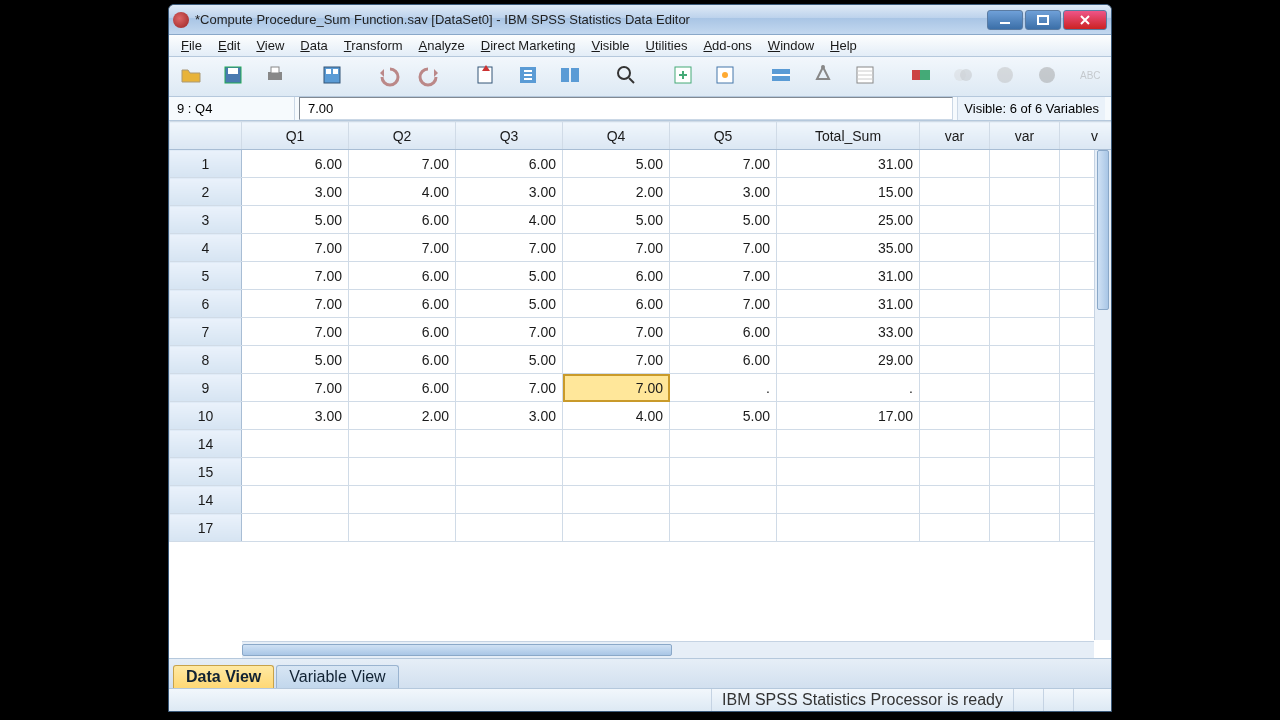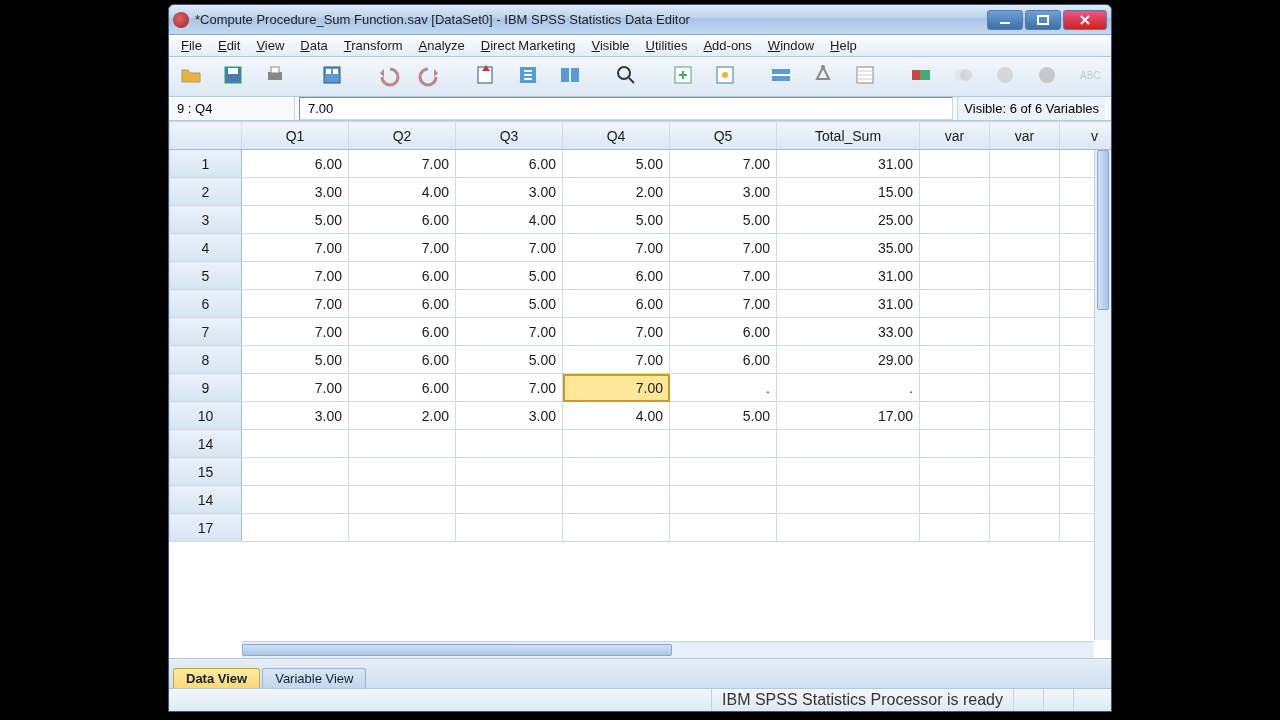--- a/index.html
+++ b/index.html
@@ -179,21 +179,21 @@
     padding: 0 4px;
     border-bottom: 1px solid #b5c8dc;
   }
   .tab {
     padding: 2px 12px;
     border: 1px solid #9ab4d0;
     border-bottom: none;
     margin-right: 2px;
     border-radius: 3px 3px 0 0;
     background: linear-gradient(#d8e6f4,#c2d7ec);
-    font-size: 13px;
+    font-size: 16px;
     color: #123;
   }
   .tab.active {
     background: linear-gradient(#ffe9a2,#ffd875);
     font-weight: bold;
     border-color: #c7a24a;
   }
   
   .statusbar {
     height: 22px;

